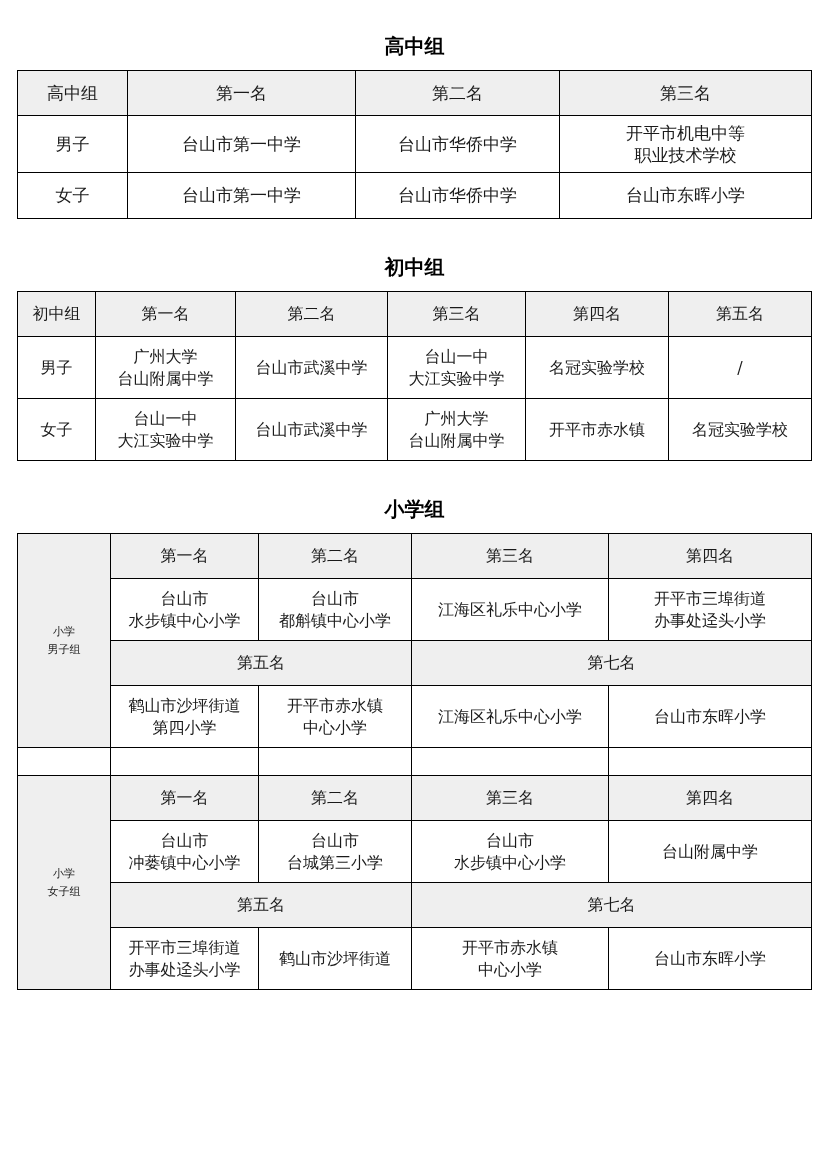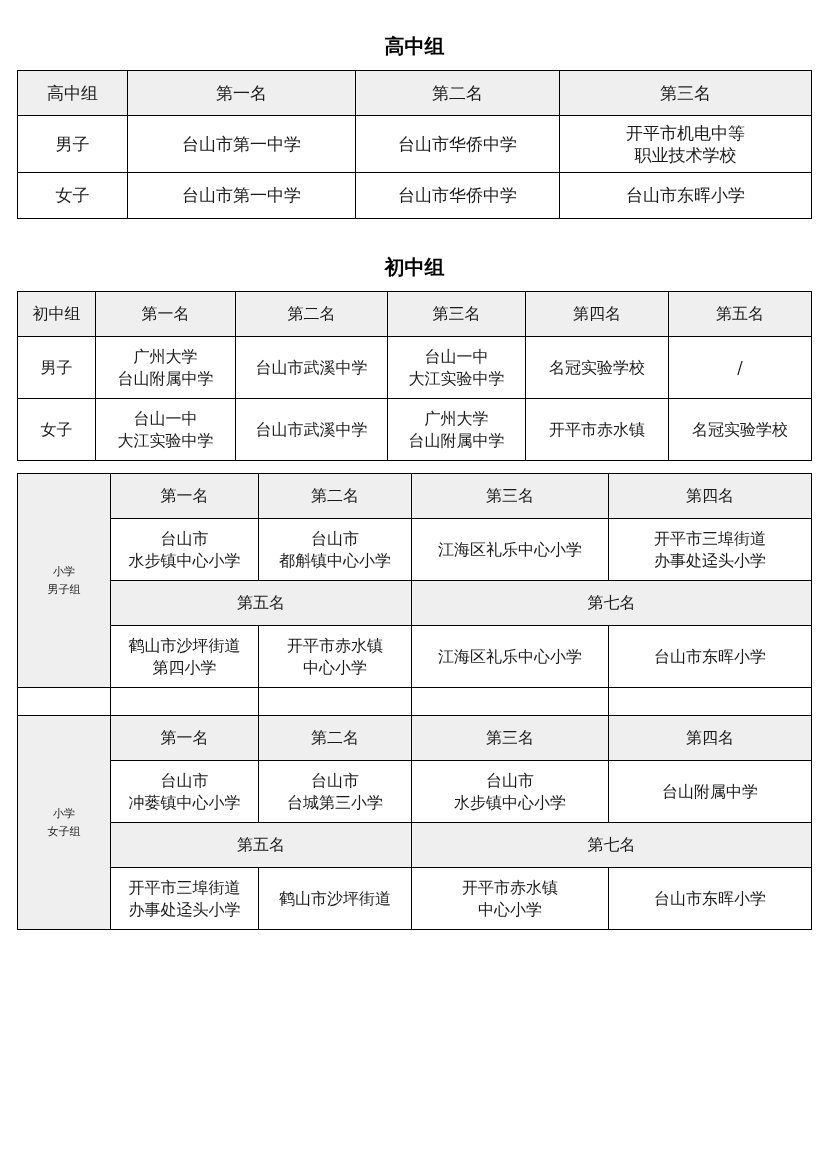--- a/index.html
+++ b/index.html
@@ -185,20 +185,21 @@
 大江实验中学</td>
         <td>台山市武溪中学</td>
         <td class="two-line">广州大学
 台山附属中学</td>
         <td>开平市赤水镇</td>
         <td>名冠实验学校</td>
       </tr>
     </tbody>
   </table>
 
+  <h2 class="section-heading sec3-heading">小学组</h2>
 
   <table id="table-elementary">
     <colgroup>
       <col class="c0">
         <col class="c1">
         <col class="c2">
         <col class="c3">
         <col class="c4">
     </colgroup>
     <tbody>

